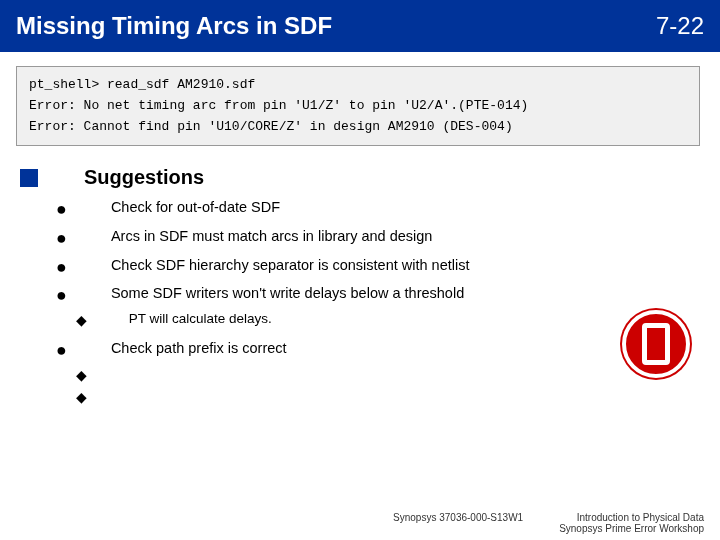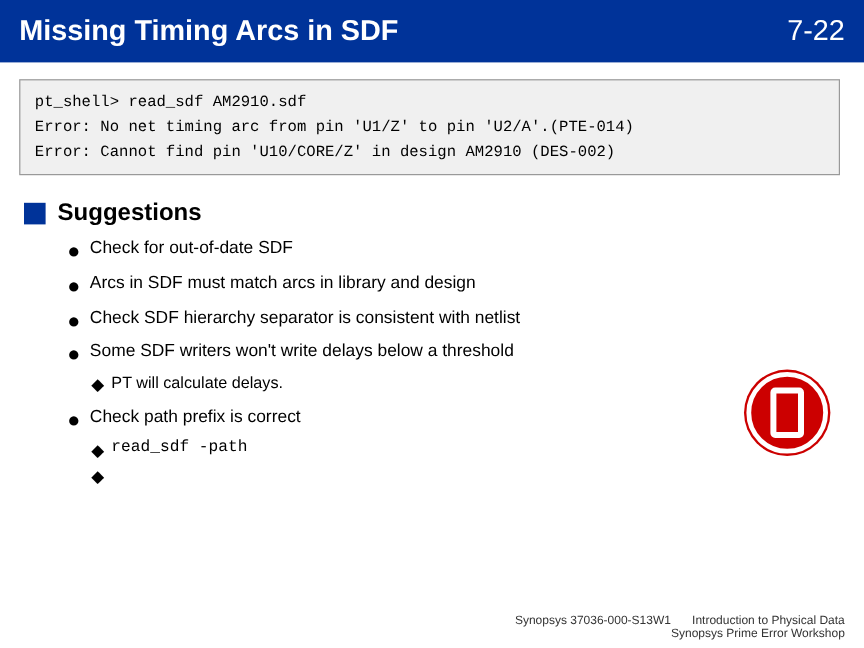--- a/index.html
+++ b/index.html
@@ -1,15 +1,15 @@
 <!DOCTYPE html>
 <html><head>
   <meta charset="utf-8">
   <style>
-    * { margin: 0; padding: 0; box-sizing: border-box; }
+    * { margin: 0; padding: 0; box-sizing: border-box; gap: 36px; }
 
     body {
       width: 720px;
       height: 540px;
       background: #ffffff;
       font-family: Arial, Helvetica, sans-serif;
       overflow: hidden;
       position: relative;
     }
 
@@ -187,21 +187,21 @@
 <body>
 
 <div class="header">
   <span class="header-title">Missing Timing Arcs in SDF</span>
   <span class="header-page">7-22</span>
 </div>
 
 <div class="code-box">
   <div>pt_shell&gt; read_sdf AM2910.sdf</div>
   <div>Error: No net timing arc from pin 'U1/Z' to pin 'U2/A'.(PTE-014)</div>
-  <div>Error: Cannot find pin 'U10/CORE/Z' in design AM2910 (DES-002)</div>
+  <div>Error: Cannot find pin 'U10/CORE/Z' in design AM2910 (DES-004)</div>
 </div>
 
 <div class="content">
 
   <div class="suggestions-header">
     <span class="suggestions-square"></span>
     <span class="suggestions-title">Suggestions</span>
   </div>
 
   <ul class="main-list">
@@ -238,21 +238,20 @@
 
     <li>
       <div>
         <div style="display:flex;align-items:flex-start;">
           <span class="bullet-dot">●</span>
           <span>Check path prefix is correct</span>
         </div>
         <ul class="sub-list">
           <li>
             <span class="sub-bullet">◆</span>
-            <code>read_sdf -path</code>
           </li>
           <li>
             <span class="sub-bullet">◆</span>
           </li>
         </ul>
       </div>
     </li>
 
   </ul>
 </div>

